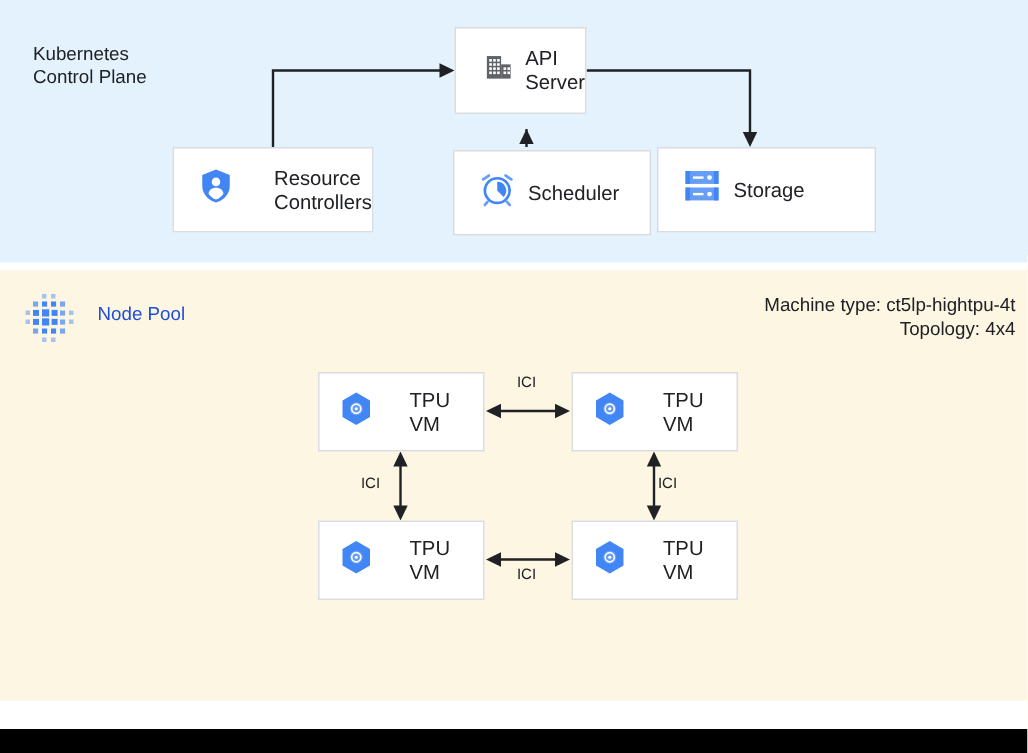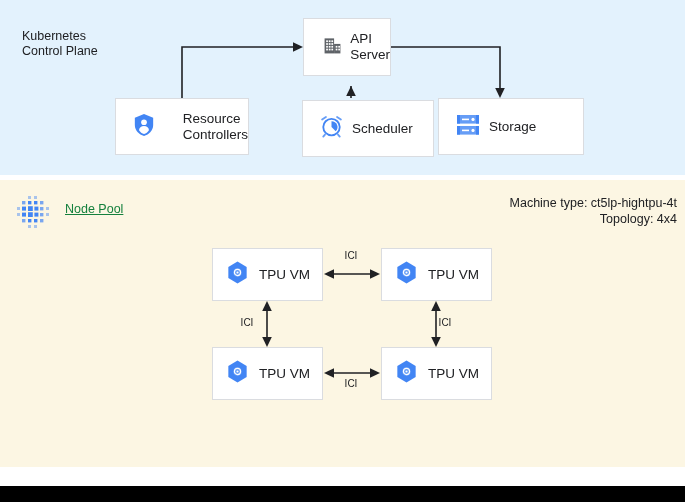--- a/index.html
+++ b/index.html
@@ -14,22 +14,22 @@
   #node-pool-panel{top:180px;height:287px;background:#fcf6e3;}
   #bottom-bar{position:absolute;left:0;top:486px;width:685px;height:16px;background:#000000;}
 
   .panel-title{
     position:absolute;color:#202124;font-size:12.5px;line-height:15px;
     white-space:pre-line;
   }
   #control-plane-title{left:22px;top:29px;}
 
   .node-pool-label{
-    position:absolute;left:65px;top:202px;color:#15803d;
-    font-size:12.5px;line-height:15px;text-decoration:underline;
+    position:absolute;left:65px;top:202px;color:#1d4ed8;
+    font-size:12.5px;line-height:15px;
   }
   .meta{
     position:absolute;right:8px;text-align:left;color:#202124;
     font-size:12.5px;line-height:16px;
   }
   #machine-type{top:195px;}
   #topology{top:211px;margin-left:32px;}
 
   .box{
     position:absolute;background:#ffffff;border:1px solid #dadce0;
@@ -45,21 +45,21 @@
   #box-api-server{left:303px;top:18px;width:88px;height:58px;
       justify-content:flex-end;padding-left:11px;gap:8px;}
   #box-resource-controllers{left:115px;top:98px;width:134px;height:57px;
       justify-content:space-between;padding-left:17px;}
   #box-scheduler{left:285px;top:100px;width:132px;height:57px;
       justify-content:flex-start;padding-left:17px;margin-left:17px;}
   #box-storage{left:438px;top:98px;width:146px;height:57px;
       justify-content:flex-start;padding-left:17px;}
 
   
-  .tpu{width:111px;height:53px;justify-content:flex-start;padding-left:14px;gap:11px;}
+  .tpu{width:111px;height:53px;justify-content:flex-start;padding-left:14px;gap:25px;}
   #tpu-vm-0{left:212px;top:248px;}
   #tpu-vm-1{left:381px;top:248px;}
   #tpu-vm-2{left:212px;top:347px;}
   #tpu-vm-3{left:381px;top:347px;}
 
   svg.edges{position:absolute;left:0;top:0;width:685px;height:502px;
       pointer-events:none;overflow:visible;}
   .ici-label{
     position:absolute;color:#202124;font-size:10px;line-height:11px;
     text-align:center;

